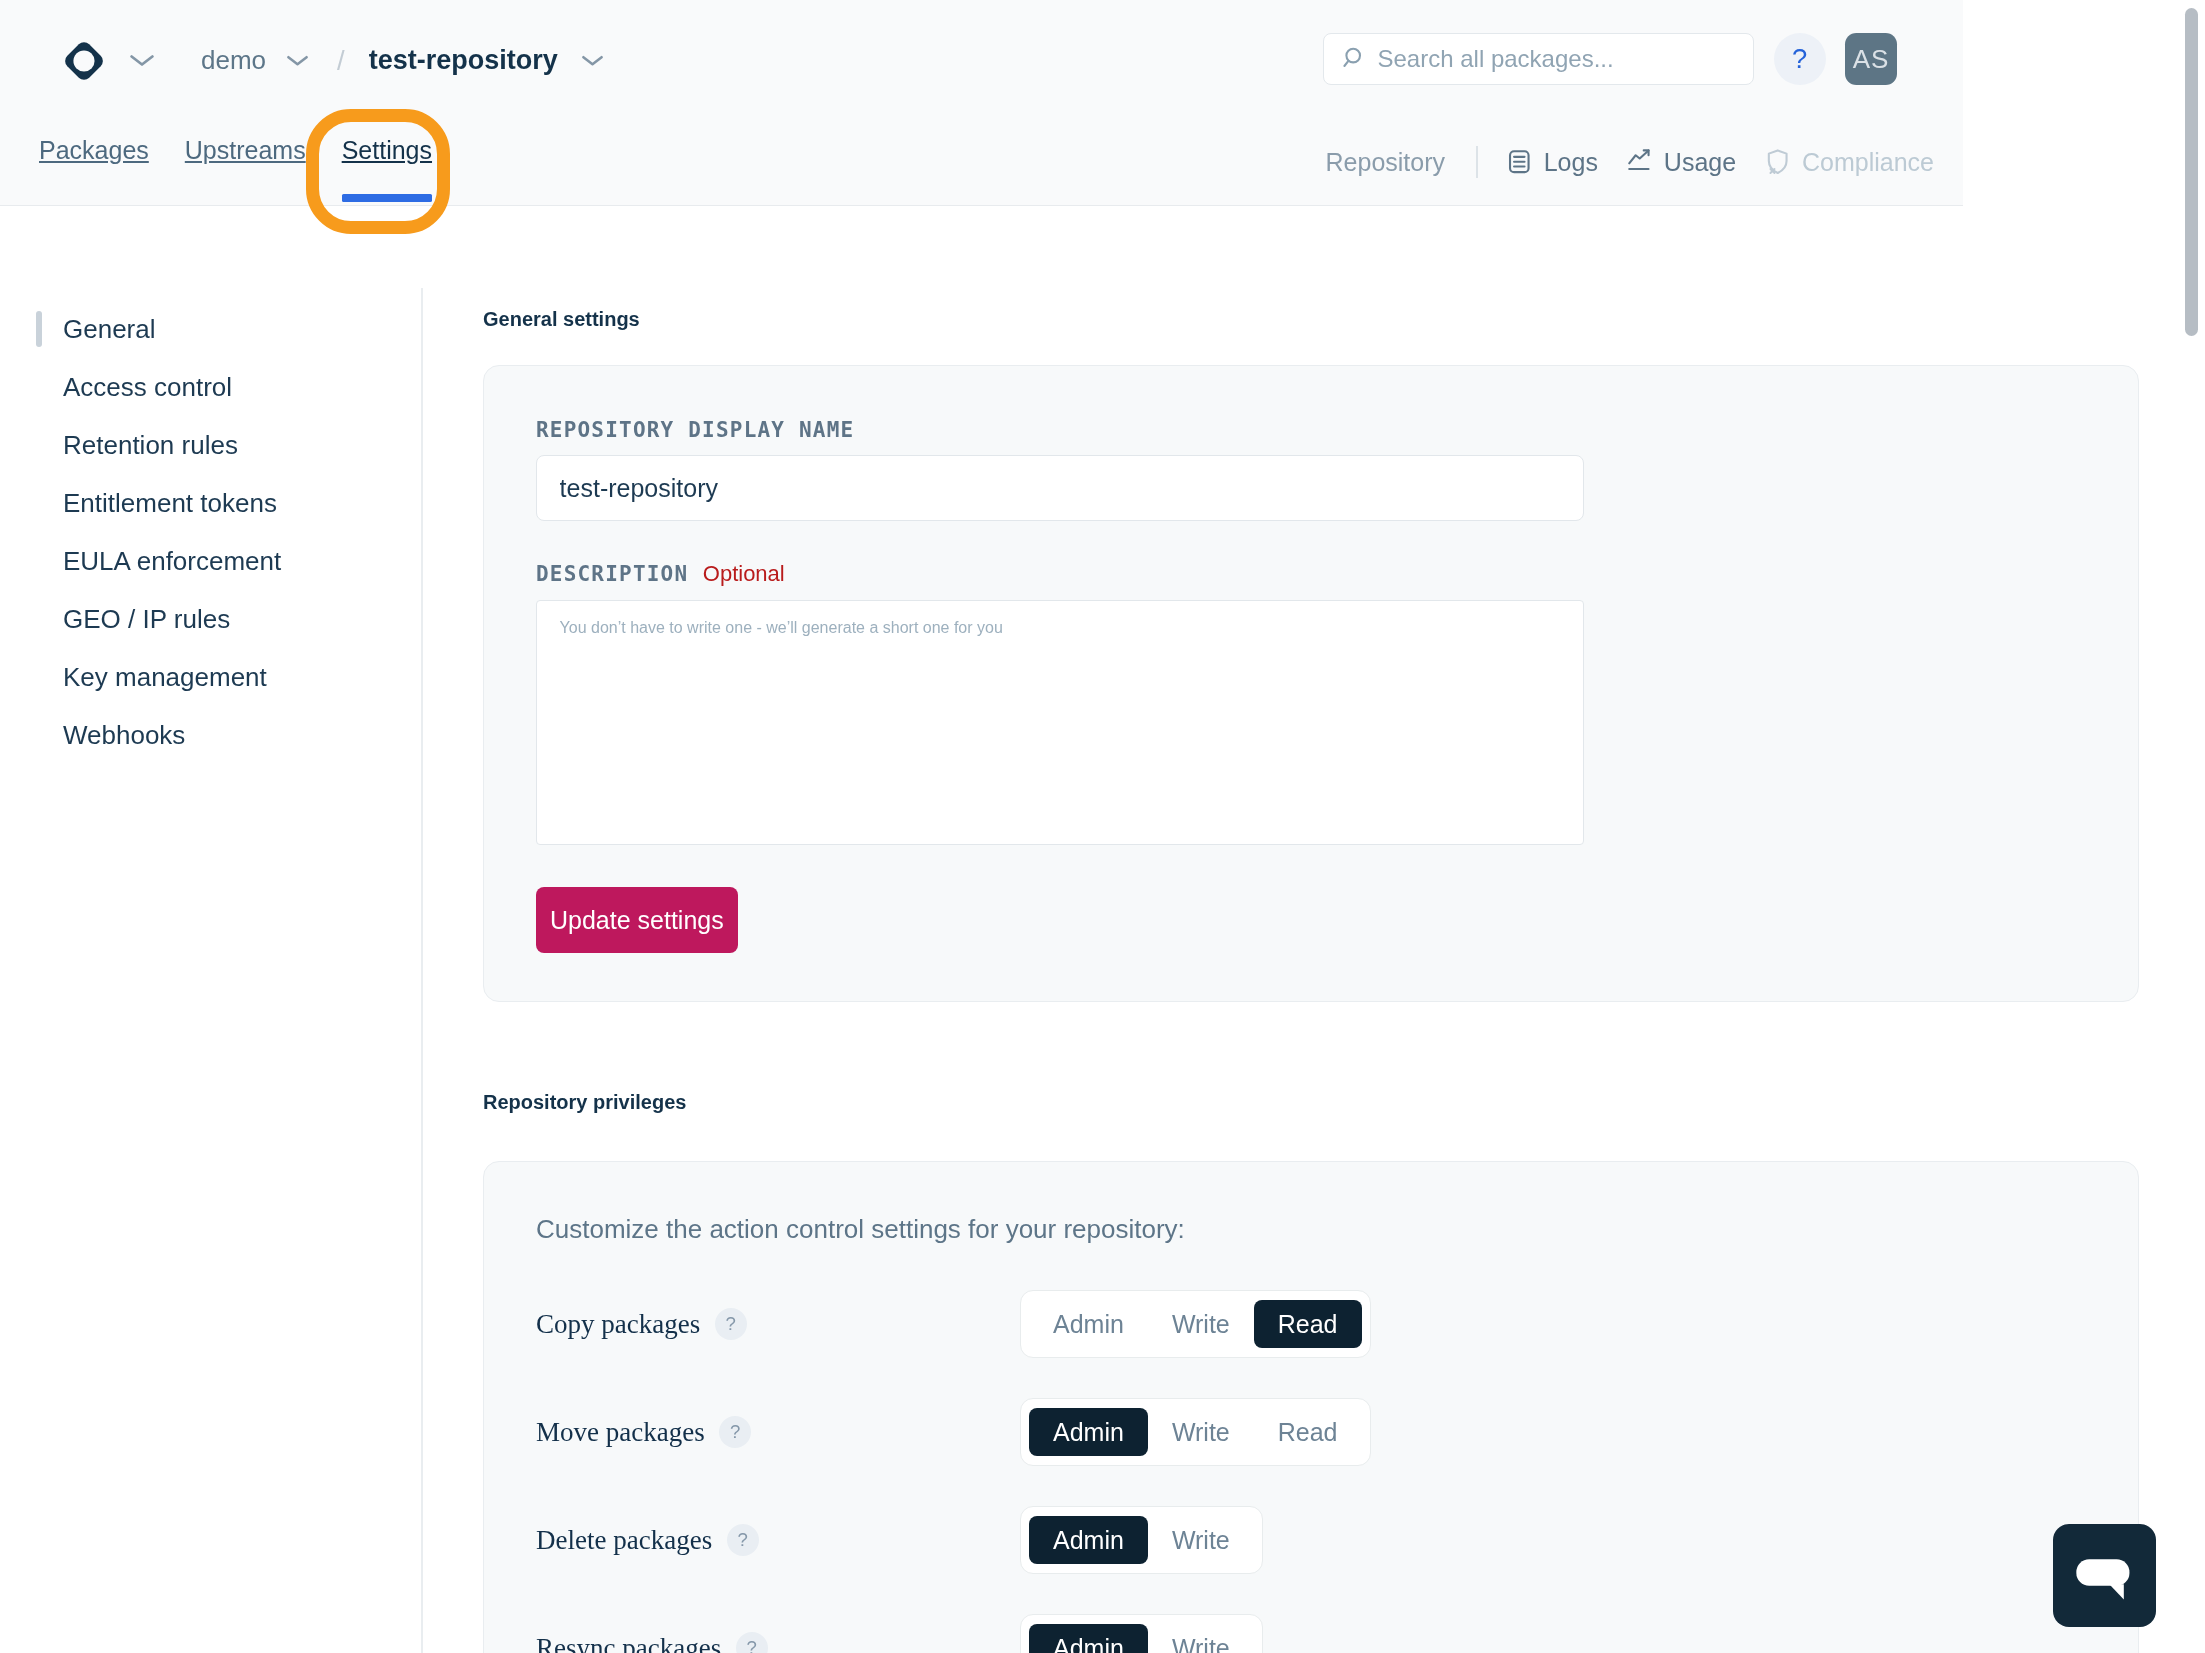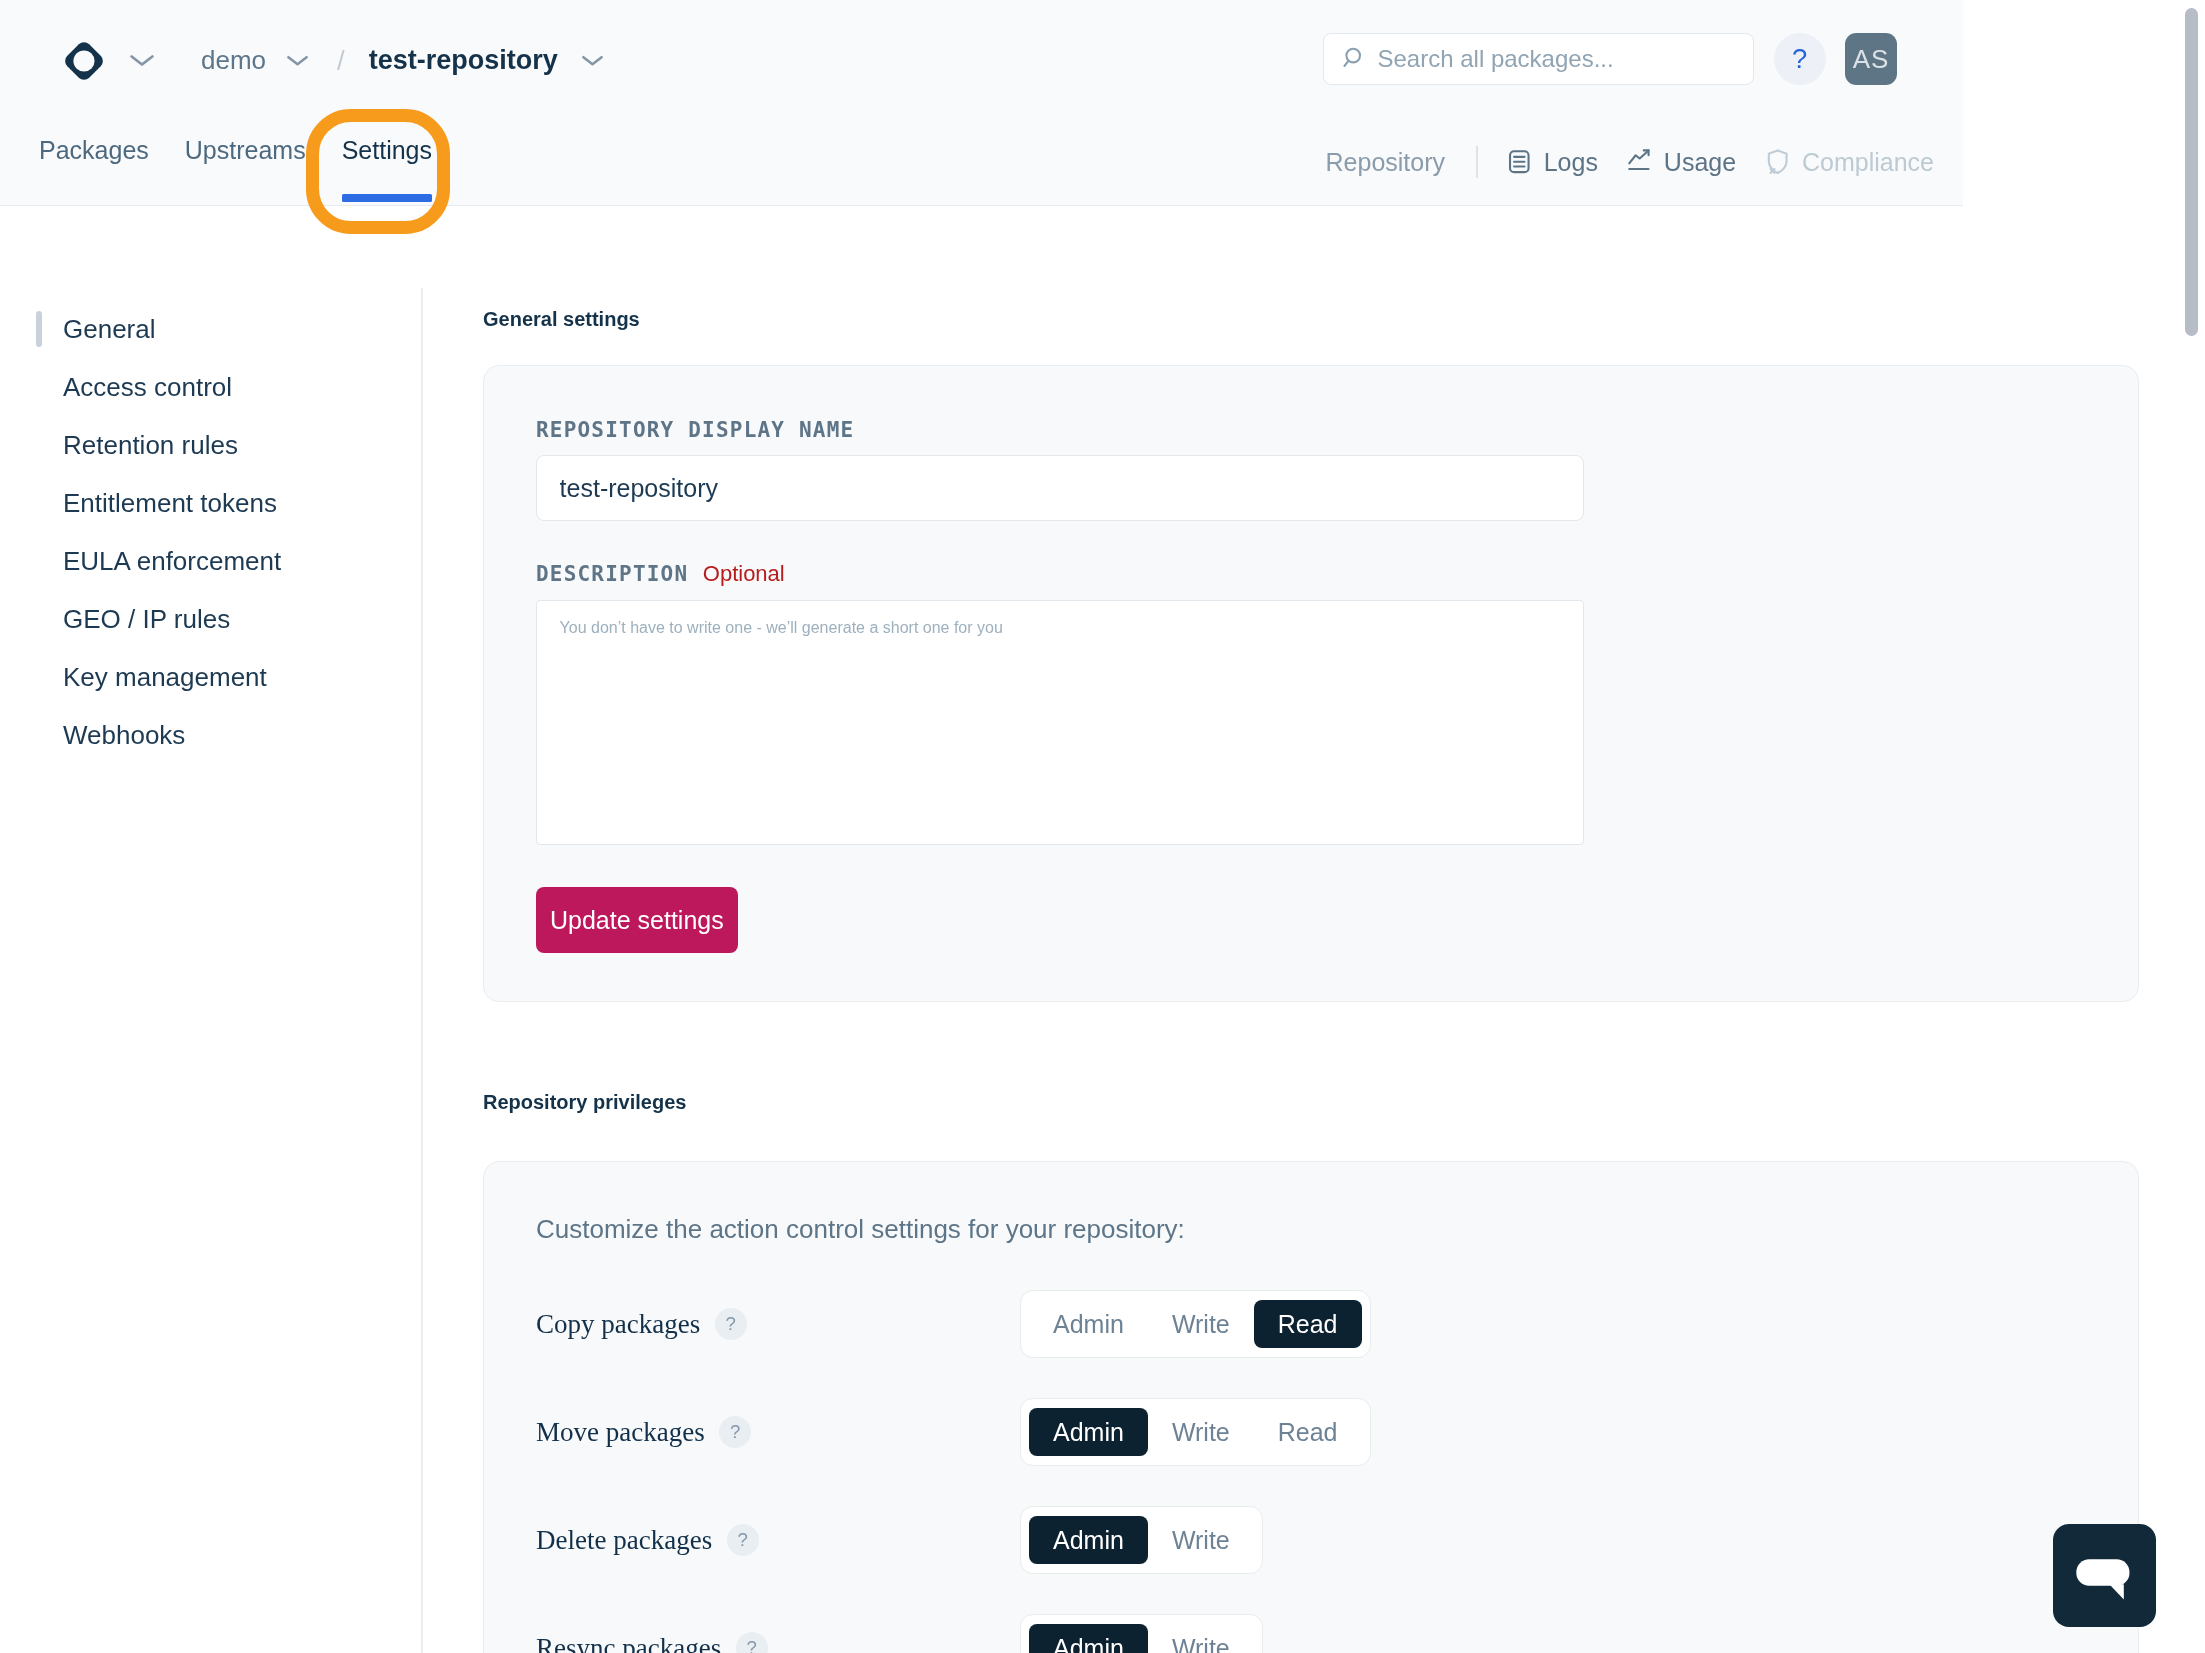--- a/index.html
+++ b/index.html
@@ -39,21 +39,21 @@
     width:52px; height:52px; border-radius:50%; background:#edf1f7;
     color:#2563d9; font-size:27.4px; display:flex; align-items:center; justify-content:center;
   }
   .avatar {
     width:52px; height:52px; border-radius:11.3px; background:#5d7585;
     color:#dbe1e6; font-size:26px; font-weight:500; letter-spacing:0.8px;
     display:flex; align-items:center; justify-content:center;
   }
 
   .tabs { position:absolute; left:39px; top:134px; display:flex; gap:36px; }
-  .tab { position:relative; font-size:25px; color:#4d697f; line-height:32px; }
+  .tab { position:relative; font-size:25px; color:#4d697f; line-height:32px;text-decoration:underline; }
   .tab.active { color:#14324a; font-weight:500; }
   .tab-underline {
     position:absolute; left:0; top:60px; width:100%; height:8px;
     background:#2e6ce4; border-radius:1.6px; display:none;
   }
   .tab.active .tab-underline { display:block; }
 
   .meta { position:absolute; right:29px; top:144px; height:36px; display:flex; align-items:center; gap:28px; }
   .meta-scope { font-size:25px; color:#8a9cab; margin-right:3.2px; }
   .meta-vdiv { width:1.6px; height:32px; background:#dde3e8; }

